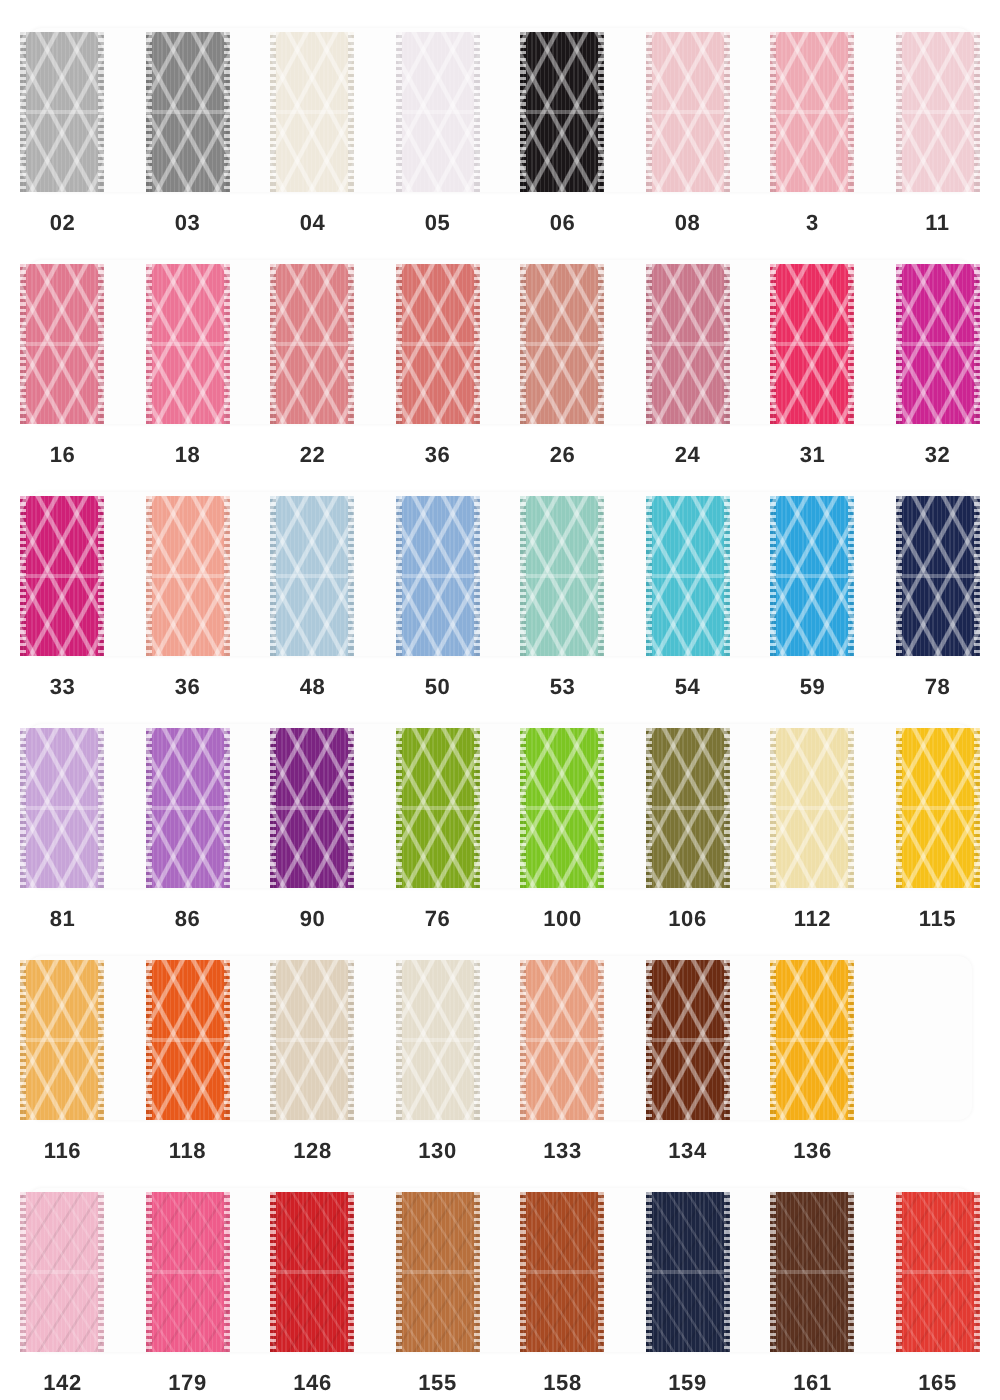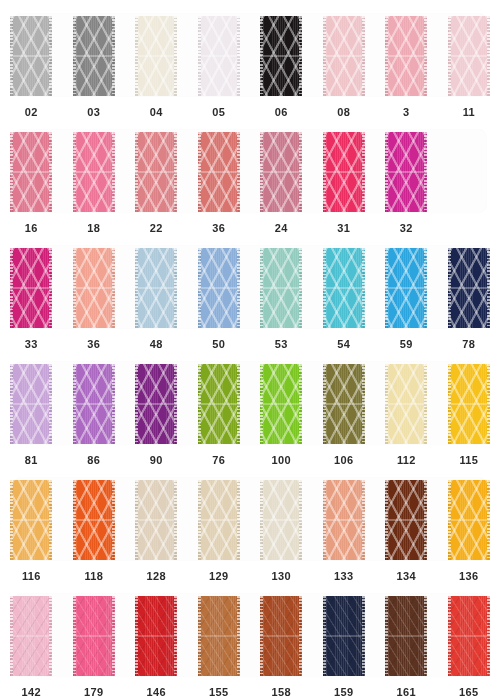--- a/index.html
+++ b/index.html
@@ -297,20 +297,30 @@
           <div class="ribbon" style="background-color: rgb(216, 115, 110);">
             <div class="weave-lattice"></div>
             <div class="weave-warp"></div>
             <div class="weave-seam"></div>
             <div class="picot-left"></div>
             <div class="picot-right"></div>
           </div>
           <div class="swatch-label">36</div>
         </div>
         <div class="swatch-cell">
+          <div class="ribbon" style="background-color: rgb(207, 138, 124);">
+            <div class="weave-lattice"></div>
+            <div class="weave-warp"></div>
+            <div class="weave-seam"></div>
+            <div class="picot-left"></div>
+            <div class="picot-right"></div>
+          </div>
+          <div class="swatch-label">26</div>
+        </div>
+        <div class="swatch-cell">
           <div class="ribbon" style="background-color: rgb(201, 120, 140);">
             <div class="weave-lattice"></div>
             <div class="weave-warp"></div>
             <div class="weave-seam"></div>
             <div class="picot-left"></div>
             <div class="picot-right"></div>
           </div>
           <div class="swatch-label">24</div>
         </div>
         <div class="swatch-cell">
@@ -532,30 +542,20 @@
           <div class="ribbon" style="background-color: rgb(222, 208, 187);">
             <div class="weave-lattice"></div>
             <div class="weave-warp"></div>
             <div class="weave-seam"></div>
             <div class="picot-left"></div>
             <div class="picot-right"></div>
           </div>
           <div class="swatch-label">128</div>
         </div>
         <div class="swatch-cell">
-          <div class="ribbon" style="background-color: rgb(224, 209, 180);">
-            <div class="weave-lattice"></div>
-            <div class="weave-warp"></div>
-            <div class="weave-seam"></div>
-            <div class="picot-left"></div>
-            <div class="picot-right"></div>
-          </div>
-          <div class="swatch-label">129</div>
-        </div>
-        <div class="swatch-cell">
           <div class="ribbon" style="background-color: rgb(228, 221, 204);">
             <div class="weave-lattice"></div>
             <div class="weave-warp"></div>
             <div class="weave-seam"></div>
             <div class="picot-left"></div>
             <div class="picot-right"></div>
           </div>
           <div class="swatch-label">130</div>
         </div>
         <div class="swatch-cell">

